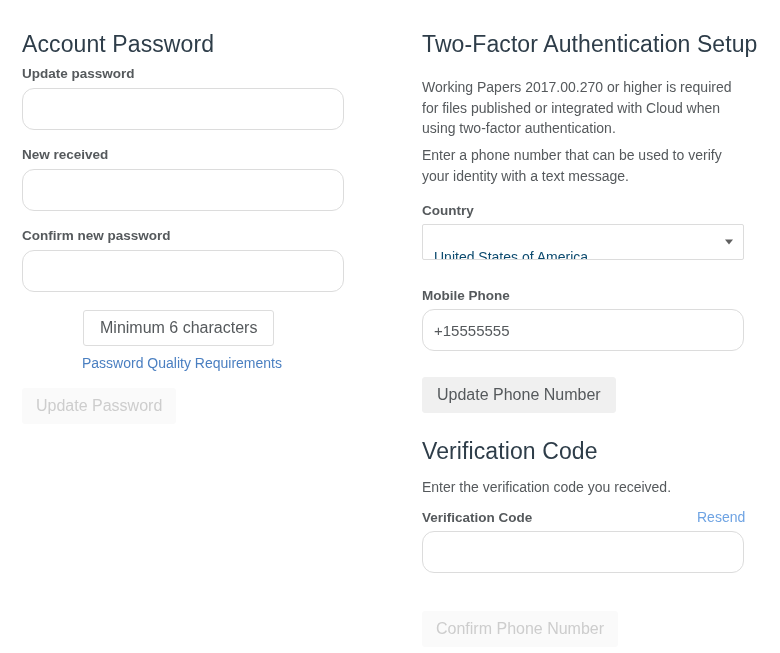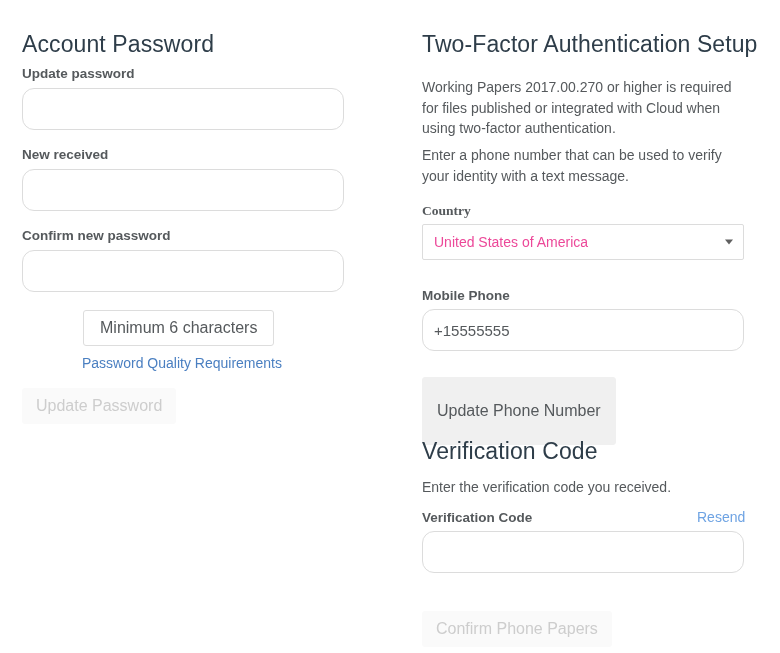--- a/index.html
+++ b/index.html
@@ -83,24 +83,24 @@
     position: relative;
     width: 322px;
     height: 36px;
   }
   .select-box {
     width: 322px;
     height: 36px;
     background: #ffffff;
     border: 1px solid #dcdcdc;
     border-radius: 2px;
-    padding: 0 26px 0 11px;
-    font-family: "Liberation Sans", sans-serif;
-    font-size: 14px;
-    color: #ec4899;
+    padding: 15px 26px 0 11px;
+    font-family: "Liberation Sans", sans-serif;
+    font-size: 14px;
+    color: #0c4a6e;
     line-height: 34px;
     white-space: nowrap;
     overflow: hidden;
   }
   .select-caret {
     position: absolute;
     right: 11px;
     top: 50%;
     transform: translateY(-50%);
     width: 0;
@@ -131,21 +131,21 @@
   .btn-outline {
     background: #ffffff;
     border: 1px solid #dddddd;
     color: #55595c;
     padding: 9px 16px;
   }
   .btn-default {
     background: #f0f0f0;
     border: 1px solid #f0f0f0;
     color: #55595c;
-    padding: 25px 14px;
+    padding: 9px 14px;
   }
   .btn-disabled {
     background: #fafafa;
     border: 1px solid #fafafa;
     color: #cdcdcd;
     padding: 9px 13px;
   }
 
   
   .link {
@@ -166,21 +166,21 @@
   .in-new          { position: absolute; left: 0;  top: 169px; }
   .lbl-confirm     { position: absolute; left: 0;  top: 227px; }
   .in-confirm      { position: absolute; left: 0;  top: 250px; }
   .btn-min         { position: absolute; left: 61px; top: 310px; }
   .lnk-quality     { position: absolute; left: 60px; top: 355px; }
   .btn-update-pw   { position: absolute; left: 0;  top: 388px; }
 
   
   .p-working       { position: absolute; left: 0; top: 77px;  width: 310px; }
   .p-enter-phone   { position: absolute; left: 0; top: 145px; width: 300px; }
-  .lbl-country     { position: absolute; left: 0; top: 202px; font-family: Liberation Serif, serif; }
+  .lbl-country     { position: absolute; left: 0; top: 202px; }
   .sel-country     { position: absolute; left: 0; top: 224px; }
   .lbl-mobile      { position: absolute; left: 0; top: 287px; }
   .in-mobile       { position: absolute; left: 0; top: 309px; }
   .btn-update-ph   { position: absolute; left: 0; top: 377px; }
   .p-enter-code    { position: absolute; left: 0; top: 477px; }
   .lbl-vcode       { position: absolute; left: 0; top: 509px; }
   .lnk-resend      { position: absolute; left: 275px; top: 509px; }
   .in-vcode        { position: absolute; left: 0; top: 531px; }
   .btn-confirm-ph  { position: absolute; left: 0; top: 611px; }
 </style>
@@ -232,16 +232,16 @@
     <h2 class="section-title h-verify">Verification Code</h2>
 
     <p class="para p-enter-code">Enter the verification code you received.</p>
 
     <label class="field-label lbl-vcode">Verification Code</label>
 
     <a href="#" class="link-light lnk-resend">Resend</a>
 
     <input type="text" class="text-input in-vcode" placeholder="" style="">
 
-    <button class="btn btn-disabled btn-confirm-ph" disabled="">Confirm Phone Papers</button>
+    <button class="btn btn-disabled btn-confirm-ph" disabled="">Confirm Phone Number</button>
   </div>
 
 </div>
 
 </body></html>

